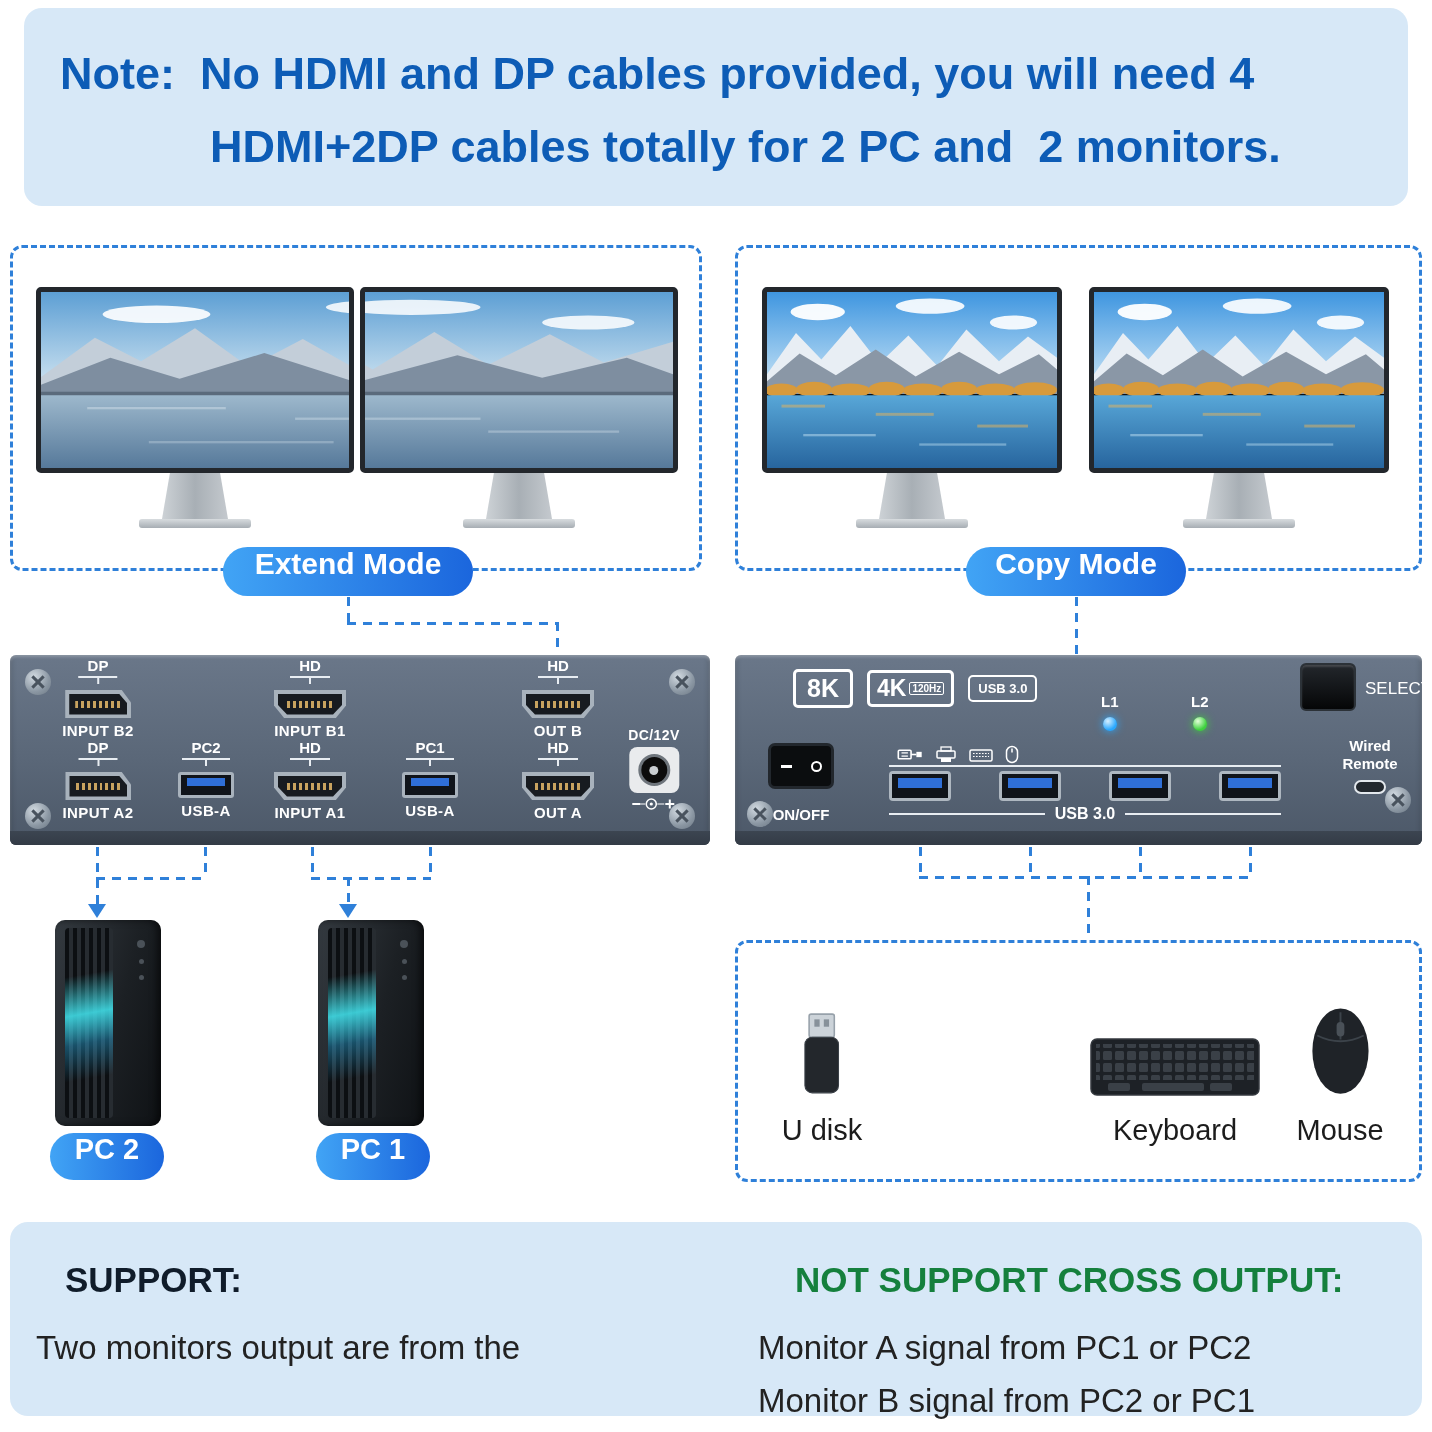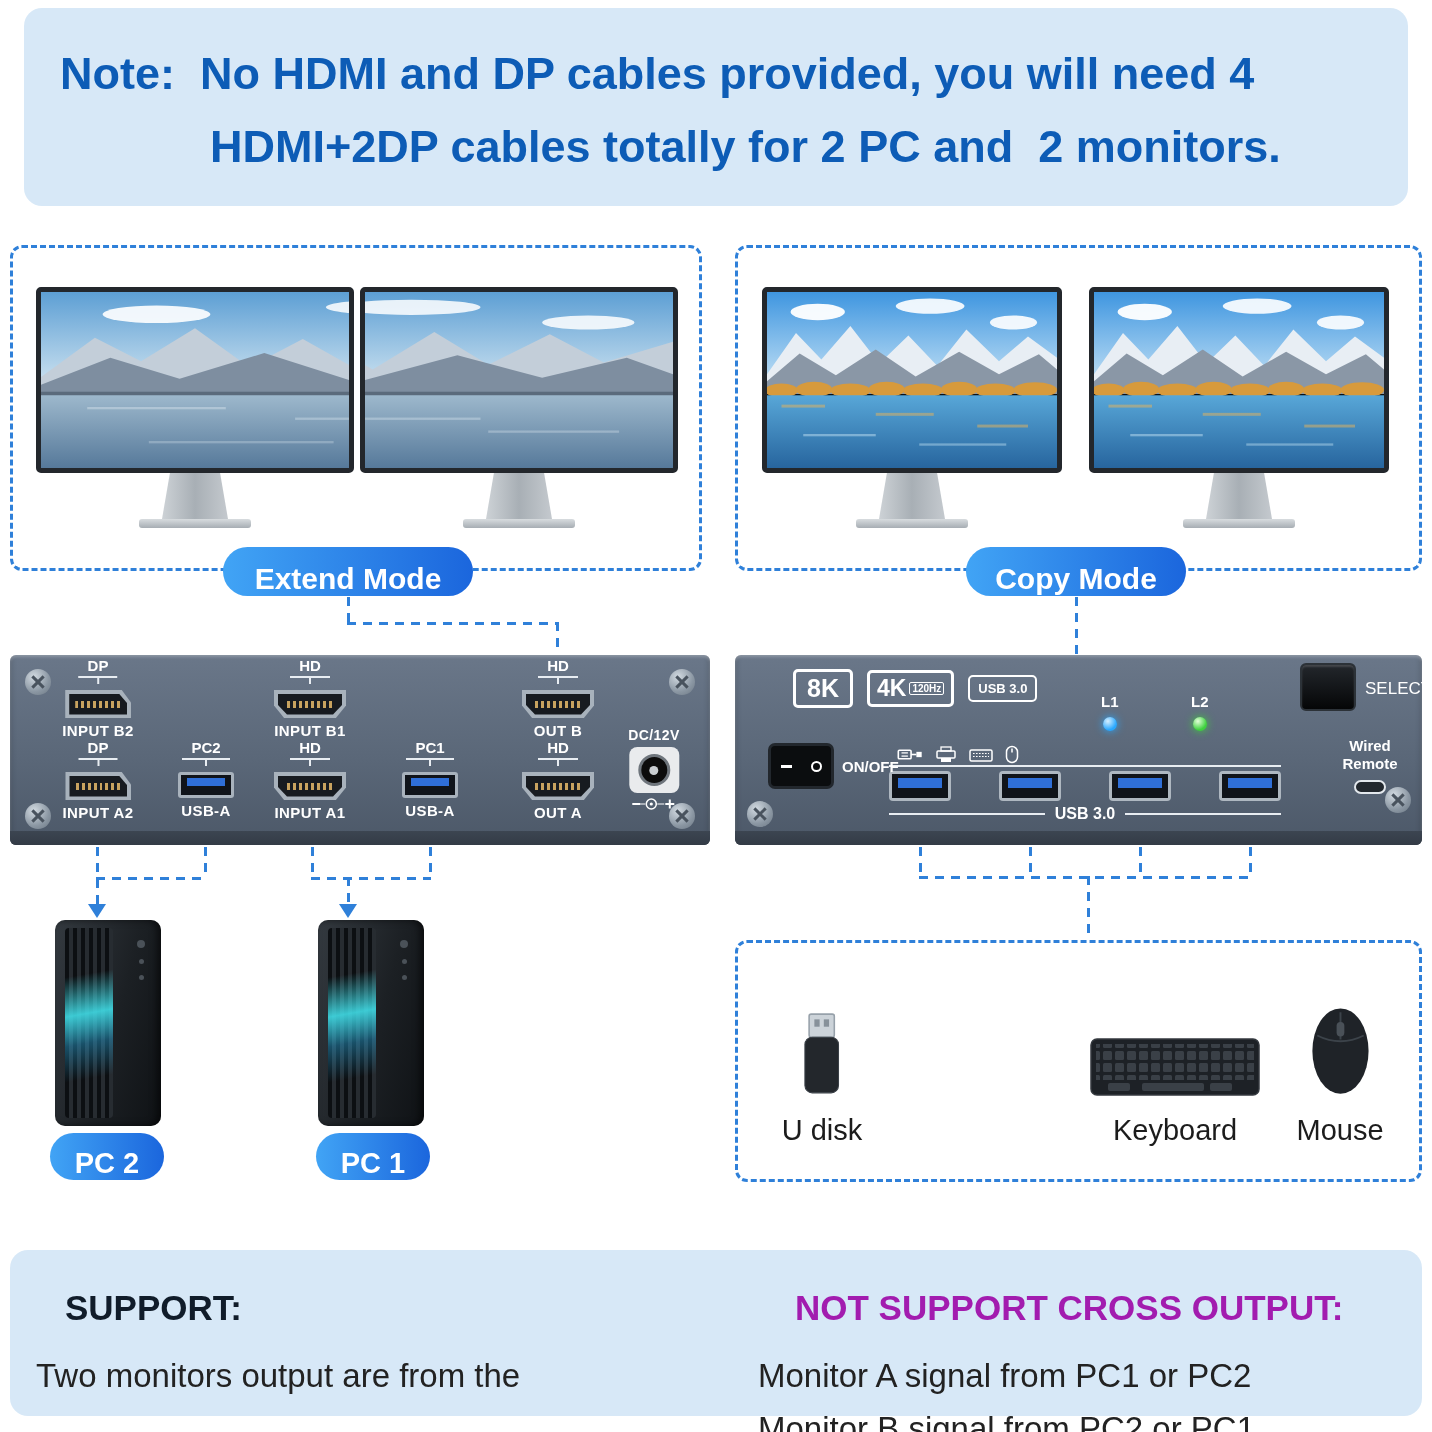--- a/index.html
+++ b/index.html
@@ -19,21 +19,21 @@
   
   .monitor{position:absolute;display:flex;flex-direction:column;align-items:center}
   .mscreen{border:5px solid #23272c;border-radius:5px;background:#000;overflow:hidden}
   .mscreen svg{display:block;width:100%;height:100%}
   .mstand{width:66px;height:46px;background:linear-gradient(90deg,#cdd2d6,#a8afb5 50%,#c4c9ce);
     clip-path:polygon(12% 0,88% 0,100% 100%,0 100%)}
   .mfoot{width:112px;height:9px;border-radius:3px;background:linear-gradient(#d8dcdf,#a6adb3)}
 
   
   .pill{position:absolute;background:linear-gradient(90deg,#41a4f5,#1b66dd);border-radius:26px;
-    color:#fff;font-weight:bold;display:flex;align-items:flex-end;justify-content:center}
+    color:#fff;font-weight:bold;display:flex;align-items:flex-start;justify-content:center}
   .pill-lg{font-size:30px}
   .pill-sm{font-size:29px}
 
   
   .dv{position:absolute;width:3px;background:repeating-linear-gradient(180deg,#2f80d9 0 9px,rgba(0,0,0,0) 9px 16px)}
   .dh{position:absolute;height:3px;background:repeating-linear-gradient(90deg,#2f80d9 0 9px,rgba(0,0,0,0) 9px 16px)}
   .arr{position:absolute;width:0;height:0;border-left:9px solid transparent;border-right:9px solid transparent;border-top:14px solid #2f80d9}
 
   
   .panel{position:absolute;background:linear-gradient(180deg,#6a7789 0%,#5a6778 55%,#4c5868 100%);
@@ -79,21 +79,21 @@
   .badge-4k{font-size:23px;padding:2px 7px;gap:3px}
   .badge-4k small{font-size:10px;border:1px solid #fff;border-radius:2px;padding:0 2px;font-weight:bold}
   .badge-usb{font-size:13px;padding:4px 8px;border-width:2px}
   .ledg{position:absolute;display:flex;flex-direction:column;align-items:center;gap:7px;color:#fff;font-weight:bold;font-size:15px;z-index:2}
   .led{width:14px;height:14px;border-radius:50%}
   .led-blue{background:radial-gradient(circle at 35% 30%,#d6efff,#29a8ff 65%);box-shadow:0 0 9px #29a8ff}
   .led-green{background:radial-gradient(circle at 35% 30%,#e2ffd9,#3ed13e 65%);box-shadow:0 0 9px #3ed13e}
   .selbtn{position:absolute;width:56px;height:48px;border-radius:6px;border:2px solid #2c3238;
     background:linear-gradient(#23272c,#050607);box-shadow:inset 0 2px 2px rgba(255,255,255,.15);z-index:2}
   .sel-label{position:absolute;color:#fff;font-weight:normal;font-size:17px;z-index:2}
-  .rockerg{position:absolute;display:flex;flex-direction:row;align-items:center;gap:8px;z-index:2}
+  .rockerg{position:absolute;display:flex;flex-direction:column;align-items:center;gap:17px;z-index:2}
   .rocker{width:66px;height:46px;background:#0b0d0f;border-radius:7px;border:3px solid #22272d;
     display:flex;align-items:center;justify-content:space-around}
   .r-dash{width:11px;height:3px;background:#fff}
   .r-o{width:11px;height:11px;border:2px solid #fff;border-radius:50%}
   .rk-label{color:#fff;font-weight:bold;font-size:15px}
   .icons-row{position:absolute;display:flex;align-items:center;gap:12px;z-index:2}
   .picon{display:block}
   .iconline{position:absolute;height:0;border-top:2px solid #e8edf2;z-index:1}
   .usbgroup{position:absolute;display:flex;align-items:center;color:#fff;font-weight:bold;font-size:16px;gap:10px;z-index:2}
   .usbgroup::before,.usbgroup::after{content:"";flex:1;border-top:2px solid #e8edf2;height:0}
@@ -114,21 +114,21 @@
 
   
   .peri-box{border:3px dashed #2f80d9;border-radius:12px}
   .peri{position:absolute;transform:translateX(-50%);display:flex;flex-direction:column;align-items:center;
     justify-content:flex-end;gap:18px;height:172px}
   .peri-label{font-size:29px;color:#1c1c1c;white-space:nowrap}
 
   
   .footer{background:#d7e8f7;border-radius:18px}
   .f-title{position:absolute;font-weight:bold;font-size:35px;color:#101c2a;white-space:nowrap}
-  .f-title.red{color:#a21caf}
+  .f-title.red{color:#15803d}
   .f-body{position:absolute;font-size:33px;color:#222;line-height:1.6;white-space:nowrap}
 </style>
 </head>
 <body>
 
 <svg width="0" height="0" style="position:absolute" aria-hidden="true">
 <defs>
   <linearGradient id="skyC" x1="0" y1="0" x2="0" y2="1">
     <stop offset="0" stop-color="#5d9fd4"></stop>
         <stop offset="1" stop-color="#d8e9f3"></stop>
@@ -513,21 +513,21 @@
       </defs>
       <rect x="1" y="1" width="168" height="56" rx="6" fill="#1d2126" stroke="#34393f" stroke-width="1.5"></rect>
       <rect x="6" y="6" width="158" height="36" fill="url(#keys)"></rect>
       <rect x="52" y="45" width="62" height="8" rx="2" fill="#3a4047"></rect>
       <rect x="120" y="45" width="22" height="8" rx="2" fill="#3a4047"></rect>
       <rect x="18" y="45" width="22" height="8" rx="2" fill="#3a4047"></rect>
     </svg>
     <div class="peri-label">Keyboard</div>
   </div>
 
-  <div class="abs footer" style="left:10px;top:1250px;width:1412px;height:166px">
+  <div class="abs footer" style="left:10px;top:1222px;width:1412px;height:194px">
     <div class="f-title" style="left:55px;top:38px">SUPPORT:</div>
     <div class="f-body" style="left:26px;top:100px">
       <div>Two monitors output are from the</div>
     </div>
     <div class="f-title red" style="left:785px;top:38px">NOT SUPPORT CROSS OUTPUT:</div>
     <div class="f-body" style="left:748px;top:100px">
       <div>Monitor A signal from PC1 or PC2</div>
       <div>Monitor B signal from PC2 or PC1</div>
     </div>
   </div>

